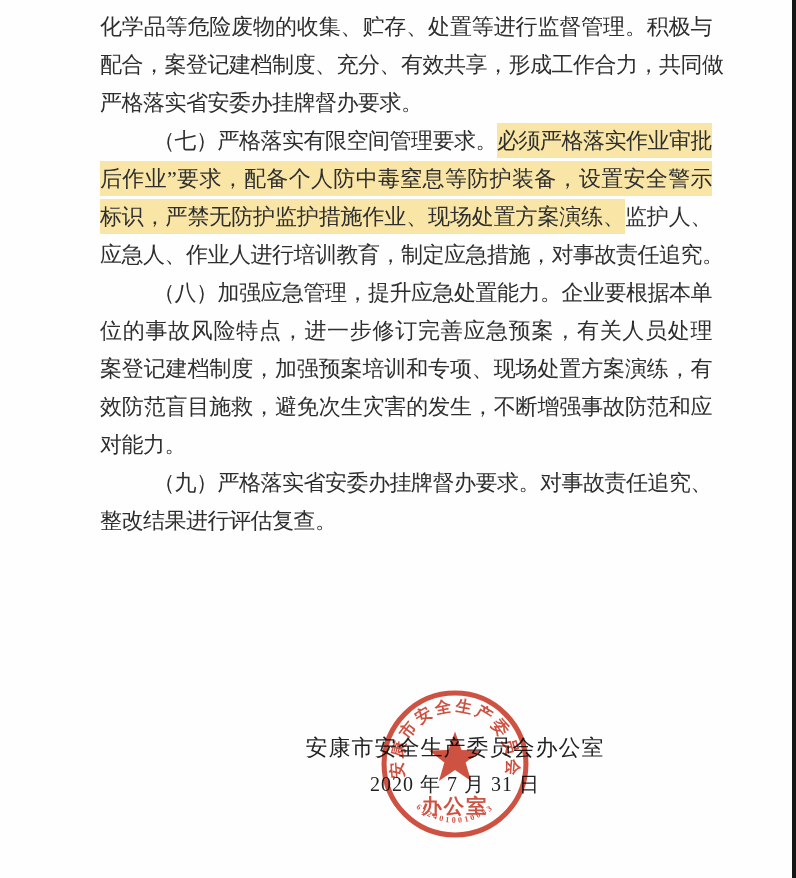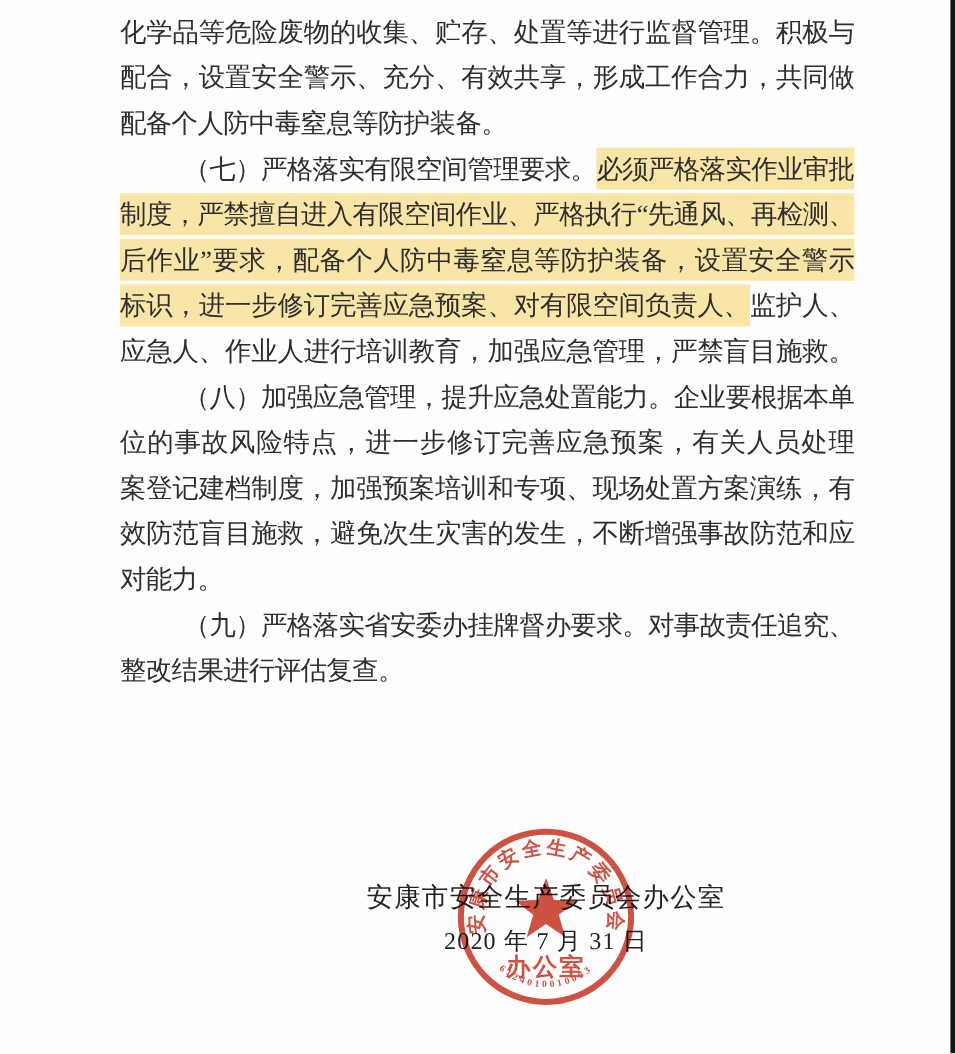--- a/index.html
+++ b/index.html
@@ -77,27 +77,26 @@
     background: #161616;
   }
 </style>
 </head>
 <body>
 
 <div class="page">
 
   <div class="doc-body" id="doc-body">
       <div class="line justify"><span>化学品等危险废物的收集、贮存、处置等进行监督管理。积极与</span></div>
-      <div class="line justify"><span>配合，设置安全警示、充分、有效共享，形成工作合力，共同做</span></div>
-      <div class="line"><span>配备个人防中毒窒息等防护装备。</span></div>
+      <div class="line justify"><span>配合，案登记建档制度、充分、有效共享，形成工作合力，共同做</span></div>
+      <div class="line"><span>严格落实省安委办挂牌督办要求。</span></div>
       <div class="line justify indent"><span>（七）严格落实有限空间管理要求。</span><span class="hl">必须严格落实作业审批</span></div>
-      <div class="line justify"><span class="hl">制度，严禁擅自进入有限空间作业、严格执行“先通风、再检测、</span></div>
       <div class="line justify"><span class="hl">后作业”要求，配备个人防中毒窒息等防护装备，设置安全警示</span></div>
-      <div class="line justify"><span class="hl">标识，进一步修订完善应急预案、对有限空间负责人、</span><span>监护人、</span></div>
-      <div class="line justify"><span>应急人、作业人进行培训教育，加强应急管理，严禁盲目施救。</span></div>
+      <div class="line justify"><span class="hl">标识，严禁无防护监护措施作业、现场处置方案演练、</span><span>监护人、</span></div>
+      <div class="line justify"><span>应急人、作业人进行培训教育，制定应急措施，对事故责任追究。</span></div>
       <div class="line justify indent"><span>（八）加强应急管理，提升应急处置能力。企业要根据本单</span></div>
       <div class="line justify"><span>位的事故风险特点，进一步修订完善应急预案，有关人员处理</span></div>
       <div class="line justify"><span>案登记建档制度，加强预案培训和专项、现场处置方案演练，有</span></div>
       <div class="line justify"><span>效防范盲目施救，避免次生灾害的发生，不断增强事故防范和应</span></div>
       <div class="line"><span>对能力。</span></div>
       <div class="line justify indent"><span>（九）严格落实省安委办挂牌督办要求。对事故责任追究、</span></div>
       <div class="line"><span>整改结果进行评估复查。</span></div>
     </div>
 
   <div class="closing">

